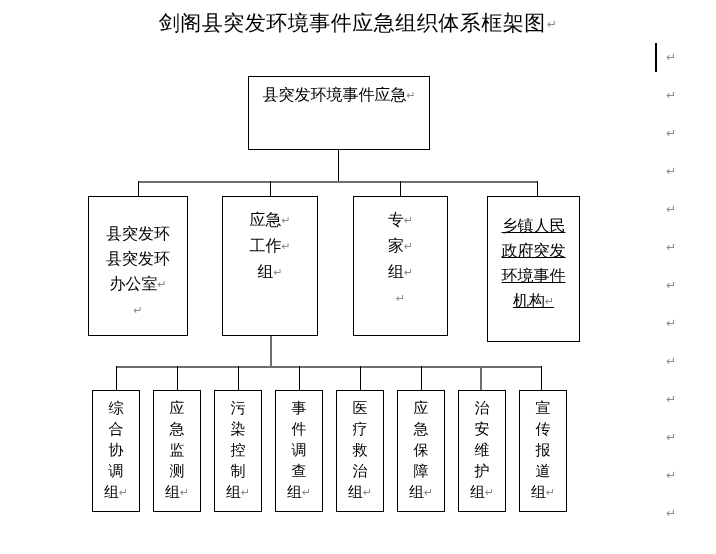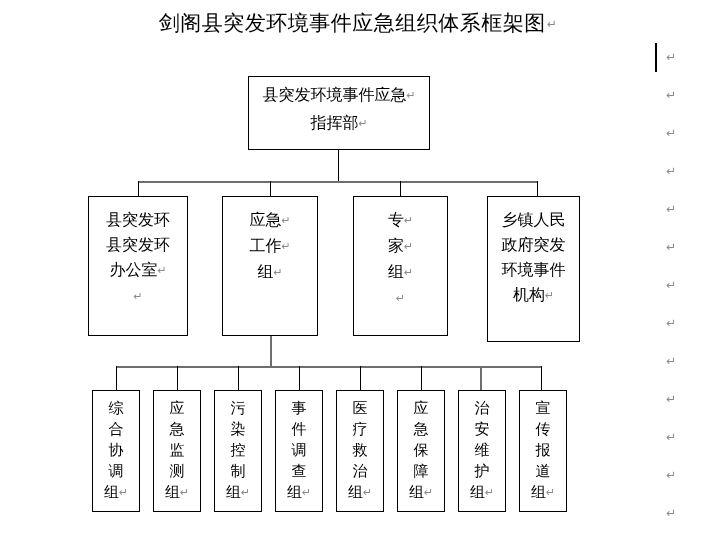--- a/index.html
+++ b/index.html
@@ -72,24 +72,24 @@
     width: 182px;
     height: 74px;
     font-size: 16px;
     padding-top: 4px;
   }
   .lvl1 .ln { line-height: 27px; }
 
   
   .lvl2 { font-size: 16px; }
   .lvl2 .ln { line-height: 25px; }
-  .lvl2-a { left: 88px;  top: 196px; width: 100px; height: 140px; padding-top: 10px; }
+  .lvl2-a { left: 88px;  top: 196px; width: 100px; height: 140px; padding-top: 24px; }
   .lvl2-b { left: 222px; top: 196px; width: 96px;  height: 140px; padding-top: 10px; }
   .lvl2-c { left: 353px; top: 196px; width: 95px;  height: 140px; padding-top: 10px; }
-  .lvl2-d { left: 487px; top: 196px; width: 93px;  height: 146px; padding-top: 10px; }
+  .lvl2-d { left: 487px; top: 196px; width: 93px;  height: 146px; padding-top: 16px; text-decoration: underline; }
 
   
   .lvl3 {
     top: 390px;
     width: 48px;
     height: 122px;
     font-size: 15px;
     padding-top: 7px;
   }
   .lvl3 .ln { line-height: 21px; }
@@ -167,21 +167,20 @@
   <div class="conn conn-v" style="left:238px; top:366px; height:24px;"></div>
   <div class="conn conn-v" style="left:299px; top:366px; height:24px;"></div>
   <div class="conn conn-v" style="left:360px; top:366px; height:24px;"></div>
   <div class="conn conn-v" style="left:421px; top:366px; height:24px;"></div>
   <div class="conn conn-stem" style="left:480px; top:366px; height:24px;"></div>
   <div class="conn conn-v" style="left:541px; top:366px; height:24px;"></div>
 
   <div class="node lvl1">
     <span class="lines">
       <span class="ln"><span>县突发环境事件应急</span><span class="pilcrow">↵</span></span>
-      <span class="ln"><span>指挥部</span><span class="pilcrow">↵</span></span>
     </span>
   </div>
 
   <div class="node lvl2 lvl2-a">
     <span class="lines">
       <span class="ln">县突发环</span>
       <span class="ln">县突发环</span>
       <span class="ln"><span>办公室</span><span class="pilcrow">↵</span></span>
       <span class="ln"><span class="pilcrow">↵</span></span>
     </span>

